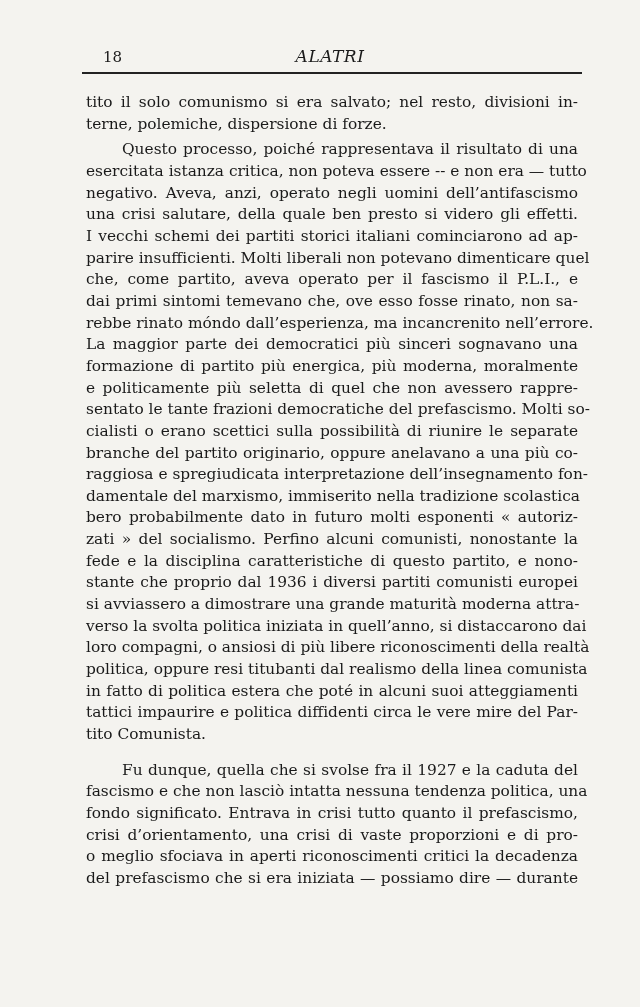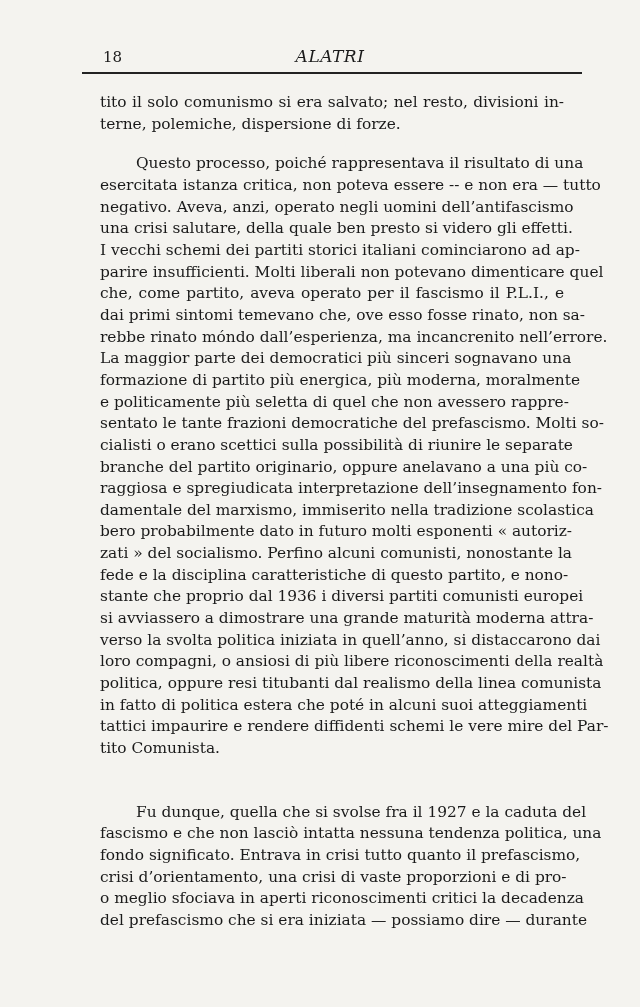--- a/index.html
+++ b/index.html
@@ -7,21 +7,21 @@
       width: 640px; height: 1007px; background: #f4f3ef; overflow: hidden;
       font-family: "DejaVu Serif", "Liberation Serif", serif; color: #1a1a1a;
       position: relative;
     }
     .page { position: absolute; left: 82px; top: 46px; width: 500px; }
     .header { position: relative; height: 24px; }
     .page-number { position: absolute; left: 0; top: 2px; font-size: 15px; margin-left: 21px; }
     .running-title { position: absolute; left: 0; right: 4px; top: 0; text-align: center; font-style: italic; font-size: 17px; letter-spacing: 0.5px; }
     .rule { height: 2px; background: #222; margin-top: 2px; }
     .body { margin-top: 18px; font-size: 15.4px; line-height: 21.65px; }
-    .para { margin: 18px; text-align: justify; text-align-last: justify; }
+    .para { margin: 4px; text-align: justify; text-align-last: justify; }
     .para .ln { display: block; text-align: justify; text-align-last: justify; white-space: nowrap; }
     .para .ln.last { text-align-last: left; }
     .para.indent .ln:first-child { text-indent: 36px; }
     .gap { height: 6px; }
   </style>
 </head>
 <body>
 
 <div class="page">
   <div class="header">
@@ -54,21 +54,21 @@
         <span class="ln">damentale del marxismo, immiserito nella tradizione scolastica</span>
         <span class="ln">bero probabilmente dato in futuro molti esponenti « autoriz-</span>
         <span class="ln">zati » del socialismo. Perfino alcuni comunisti, nonostante la</span>
         <span class="ln">fede e la disciplina caratteristiche di questo partito, e nono-</span>
         <span class="ln">stante che proprio dal 1936 i diversi partiti comunisti europei</span>
         <span class="ln">si avviassero a dimostrare una grande maturità moderna attra-</span>
         <span class="ln">verso la svolta politica iniziata in quell’anno, si distaccarono dai</span>
         <span class="ln">loro compagni, o ansiosi di più libere riconoscimenti della realtà</span>
         <span class="ln">politica, oppure resi titubanti dal realismo della linea comunista</span>
         <span class="ln">in fatto di politica estera che poté in alcuni suoi atteggiamenti</span>
-        <span class="ln">tattici impaurire e rendere diffidenti schemi le vere mire del Par-</span>
+        <span class="ln">tattici impaurire e politica diffidenti circa le vere mire del Par-</span>
         <span class="ln last">tito Comunista.</span>
       </p>
       <div class="gap"></div>
       <p class="para indent">
         <span class="ln">Fu dunque, quella che si svolse fra il 1927 e la caduta del</span>
         <span class="ln">fascismo e che non lasciò intatta nessuna tendenza politica, una</span>
         <span class="ln">fondo significato. Entrava in crisi tutto quanto il prefascismo,</span>
         <span class="ln">crisi d’orientamento, una crisi di vaste proporzioni e di pro-</span>
         <span class="ln">o meglio sfociava in aperti riconoscimenti critici la decadenza</span>
         <span class="ln">del prefascismo che si era iniziata — possiamo dire — durante</span>

